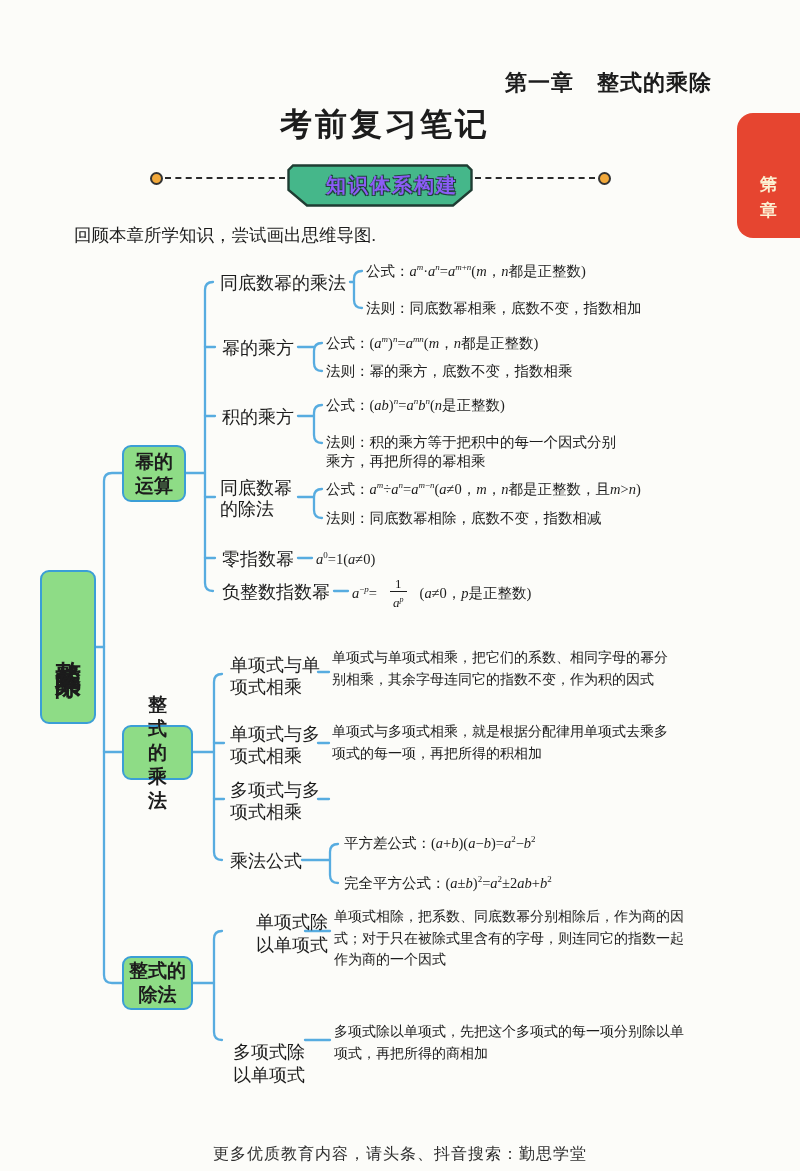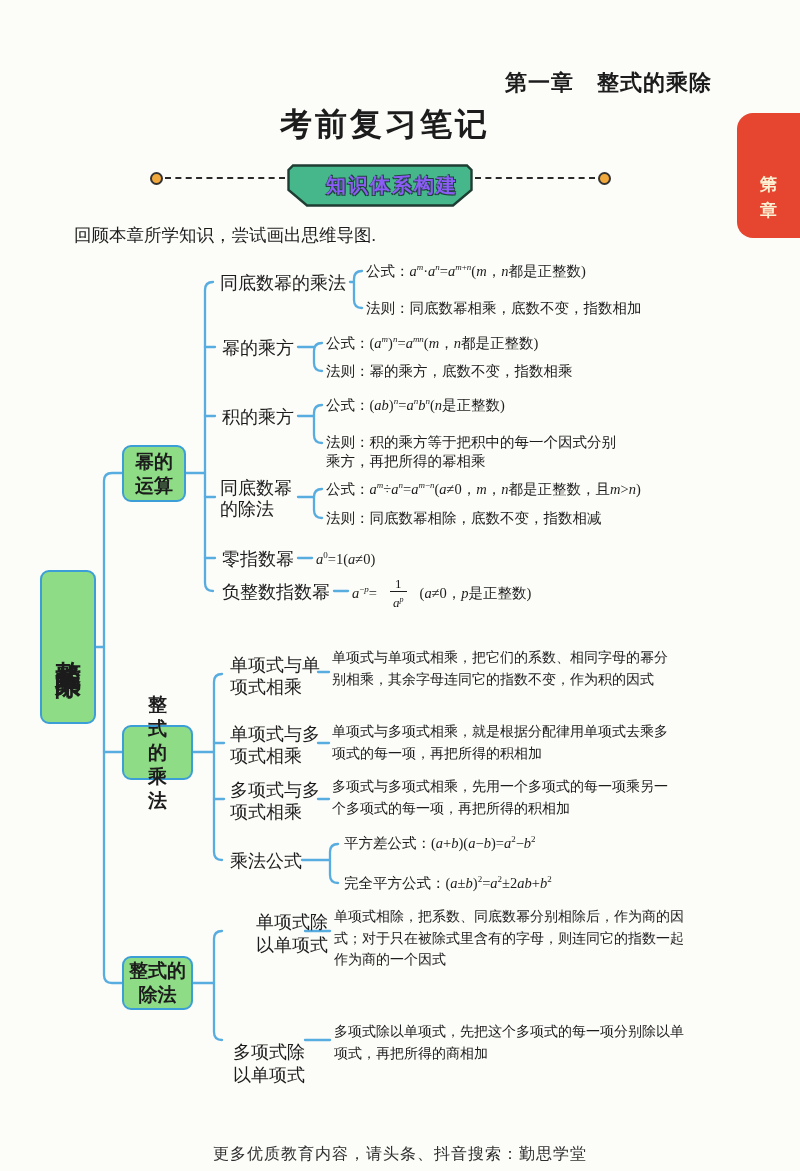--- a/index.html
+++ b/index.html
@@ -167,21 +167,20 @@
     <span>(<i>a</i>≠0，<i>p</i>是正整数)</span>
   </div>
 
   <div class="t serif lbl2 wrap" style="left:230px;top:654px;width:92px;line-height:22px;">单项式与单项式相乘</div>
   <div class="t serif desc" style="left:332px;top:647px;width:346px;">单项式与单项式相乘，把它们的系数、相同字母的幂分别相乘，其余字母连同它的指数不变，作为积的因式</div>
 
   <div class="t serif lbl2 wrap" style="left:230px;top:723px;width:92px;line-height:22px;">单项式与多项式相乘</div>
   <div class="t serif desc" style="left:332px;top:721px;width:346px;">单项式与多项式相乘，就是根据分配律用单项式去乘多项式的每一项，再把所得的积相加</div>
 
   <div class="t serif lbl2 wrap" style="left:230px;top:779px;width:92px;line-height:22px;">多项式与多项式相乘</div>
-  <div class="t serif desc" style="left:332px;top:776px;width:346px;">多项式与多项式相乘，先用一个多项式的每一项乘另一个多项式的每一项，再把所得的积相加</div>
 
   <div class="t serif lbl2" style="left:230px;top:851px;">乘法公式</div>
   <div class="t serif math" style="left:344px;top:834px;">平方差公式：(<i>a</i>+<i>b</i>)(<i>a</i>−<i>b</i>)=<i>a</i><sup>2</sup>−<i>b</i><sup>2</sup></div>
   <div class="t serif math" style="left:344px;top:874px;">完全平方公式：(<i>a</i>±<i>b</i>)<sup>2</sup>=<i>a</i><sup>2</sup>±2<i>ab</i>+<i>b</i><sup>2</sup></div>
 
   <div class="t serif lbl2 wrap" style="left:249px;top:911px;width:76px;line-height:22.5px;margin-left:7px;">单项式除以单项式</div>
   <div class="t serif desc" style="left:334px;top:906px;width:354px;">单项式相除，把系数、同底数幂分别相除后，作为商的因式；对于只在被除式里含有的字母，则连同它的指数一起作为商的一个因式</div>
 
   <div class="t serif lbl2 wrap" style="left:233px;top:1019px;width:76px;line-height:22.5px;margin-top:22px;">多项式除以单项式</div>
   <div class="t serif desc" style="left:334px;top:1021px;width:354px;">多项式除以单项式，先把这个多项式的每一项分别除以单项式，再把所得的商相加</div>

